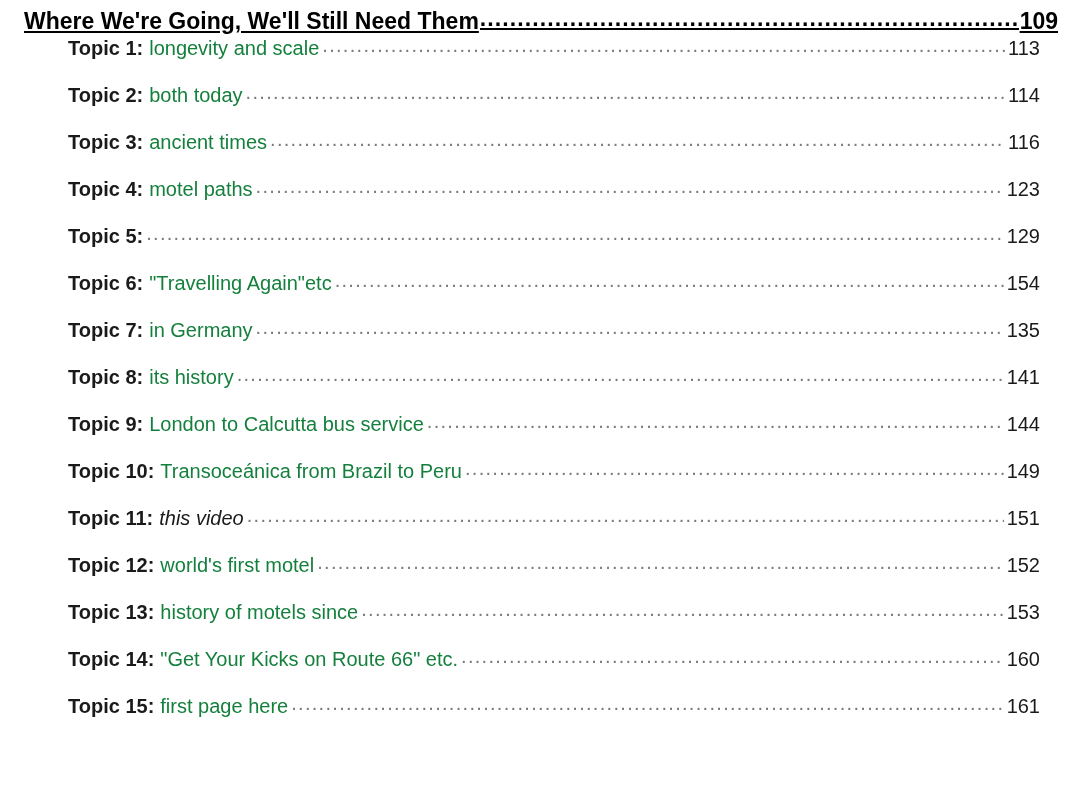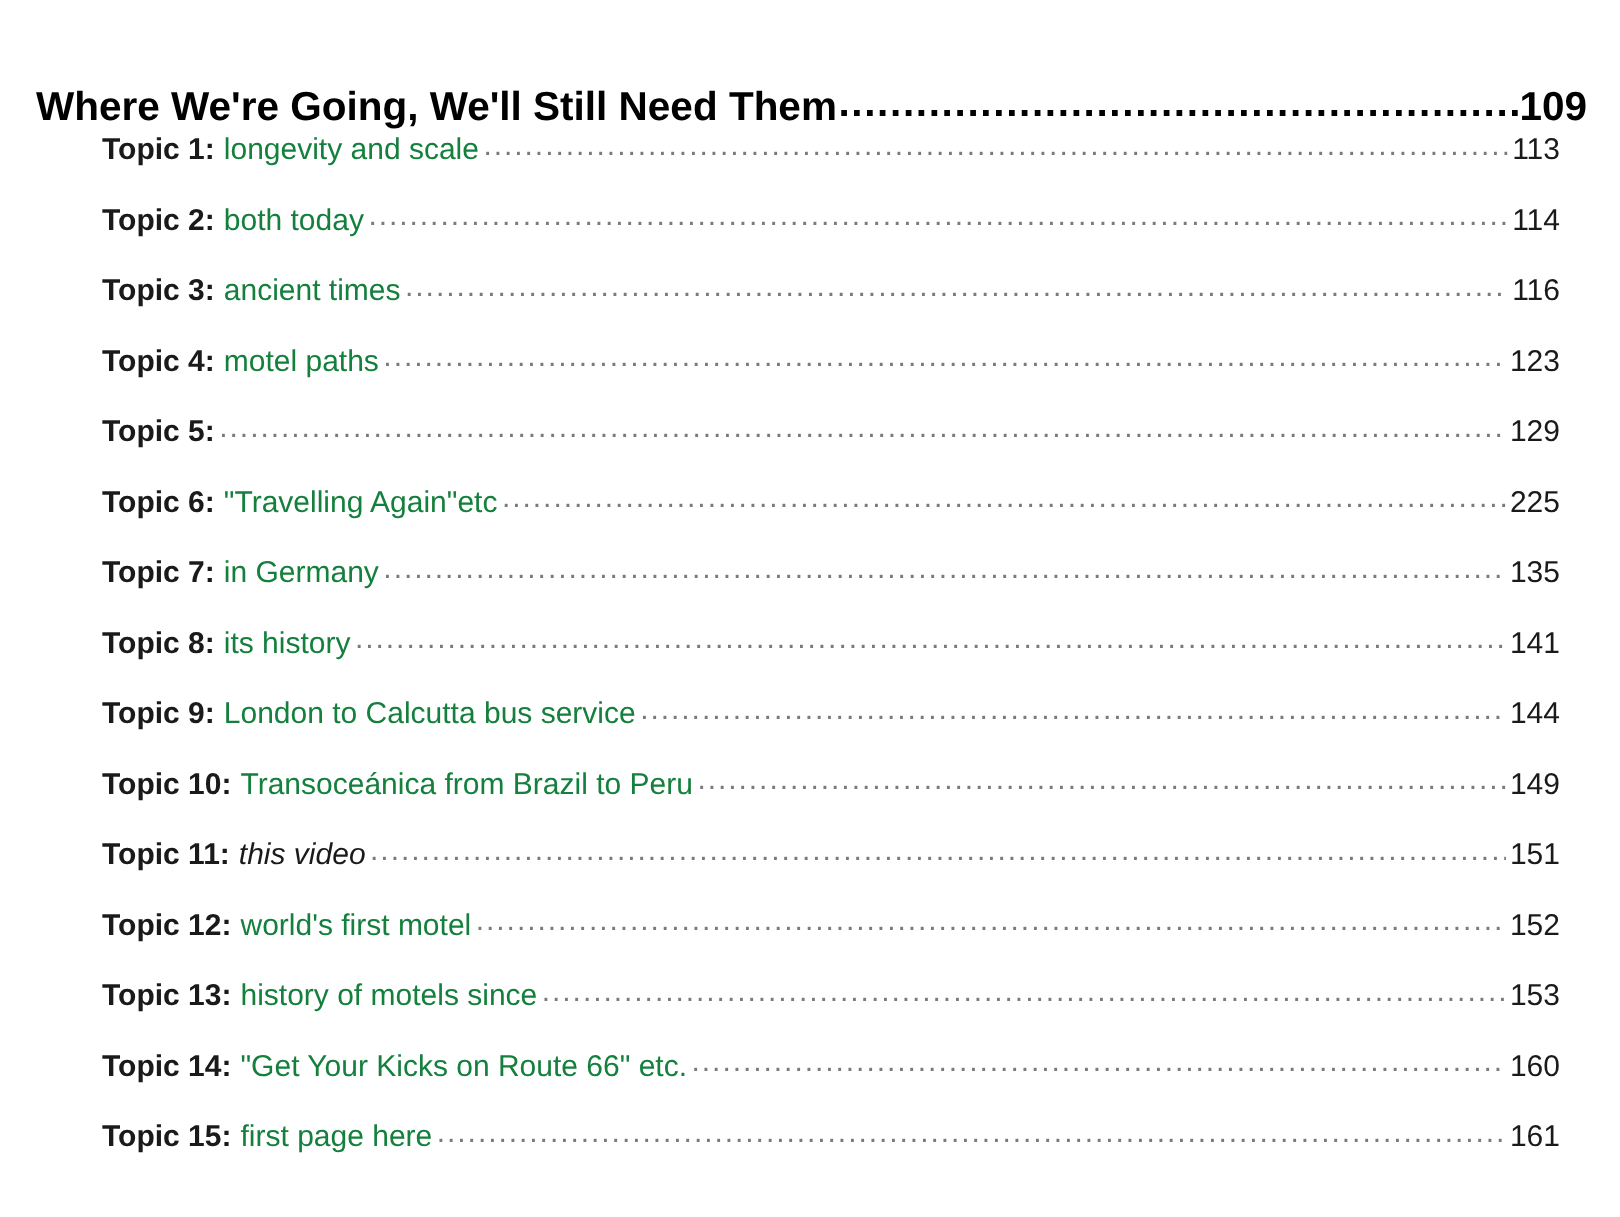--- a/index.html
+++ b/index.html
@@ -15,45 +15,45 @@
     overflow: hidden;
   }
   .toc {
     padding: 0;
     margin: 0;
   }
   
   .chapter-row {
     display: flex;
     align-items: baseline;
-    font-size: 27px;
+    font-size: 23px;
     font-weight: bold;
     color: #000000;
     padding: 0 22px 0 24px;
     margin-top: 8px;
     margin-bottom: 2px;
     white-space: nowrap;
+    text-decoration: underline;
   }
   .chapter-title {
     flex: 0 0 auto;
   }
   .chapter-leader {
     flex: 1 1 auto;
     overflow: hidden;
     margin: 0 1px;
     position: relative;
     bottom: 3px;
     letter-spacing: 1.1px;
     font-weight: bold;
     color: #000;
   }
   .chapter-page {
     flex: 0 0 auto;
     text-align: right;
-    margin-top: 48px;
   }
   
   .topic-row {
     display: flex;
     align-items: baseline;
     font-size: 20px;
     padding: 0 40px 0 68px;
     height: 47px;
     white-space: nowrap;
     justify-content: center;
@@ -126,21 +126,21 @@
       </div>
       <div class="topic-row">
         <span class="topic-label">Topic 5:</span>
         <span class="topic-leader">................................................................................................................................................................</span>
         <span class="topic-page">129</span>
       </div>
       <div class="topic-row">
         <span class="topic-label">Topic 6:</span>
         <span class="topic-desc">"Travelling Again"etc</span>
         <span class="topic-leader">................................................................................................................................................................</span>
-        <span class="topic-page">225</span>
+        <span class="topic-page">154</span>
       </div>
       <div class="topic-row">
         <span class="topic-label">Topic 7:</span>
         <span class="topic-desc">in Germany</span>
         <span class="topic-leader">................................................................................................................................................................</span>
         <span class="topic-page">135</span>
       </div>
       <div class="topic-row">
         <span class="topic-label">Topic 8:</span>
         <span class="topic-desc">its history</span>

